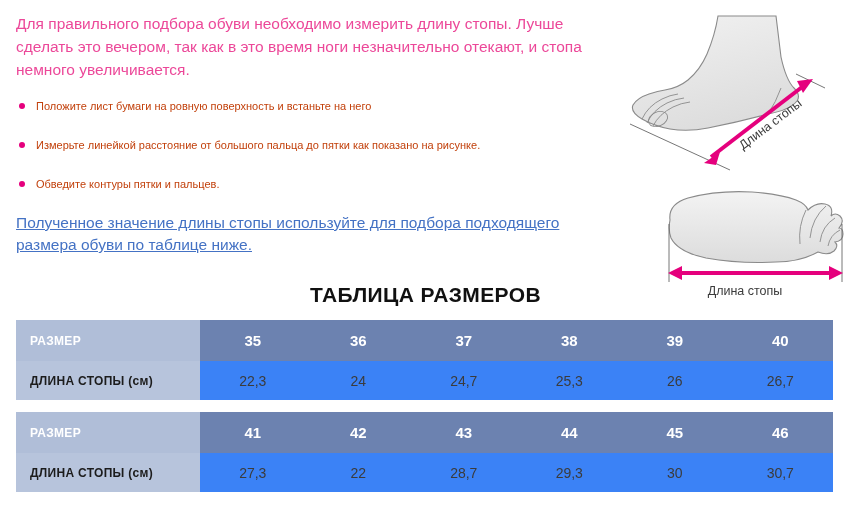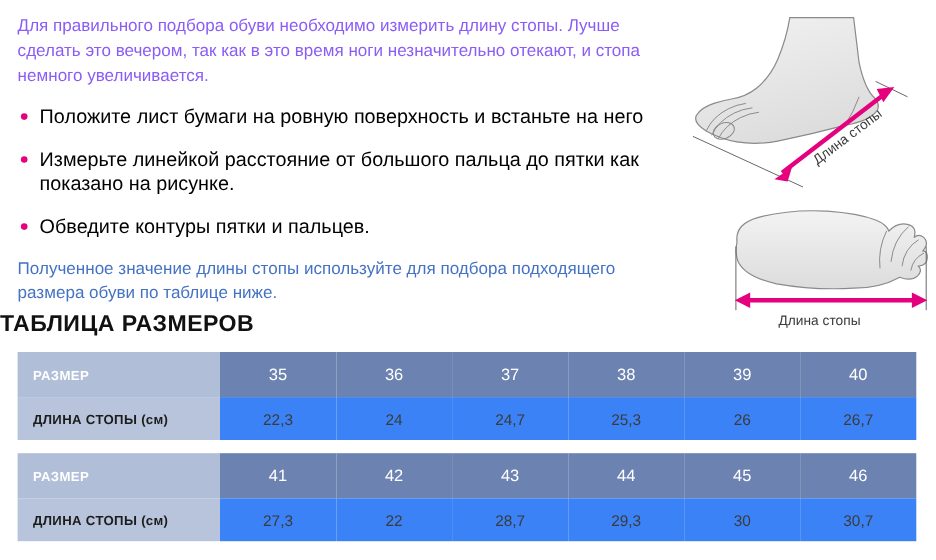--- a/index.html
+++ b/index.html
@@ -22,58 +22,59 @@
   .text-col {
     position: absolute;
     left: 16px;
     top: 12px;
     width: 600px;
   }
 
   .intro {
     font-size: 15.5px;
     line-height: 23px;
-    color: #8b5cf6;
+    color: #ec4899;
     margin: 0 0 14px 0;
   }
 
   .bullets { margin: 0; padding: 0; list-style: none; }
 
   .bullet {
     position: relative;
     padding-left: 20px;
-    font-size: 18px;
+    font-size: 11px;
     line-height: 22px;
-    color: #000000;
+    color: #c2410c;
     margin-bottom: 17px;
   }
   .bullet-dot {
     position: absolute;
     left: 3px;
     top: 8px;
     width: 6px;
     height: 6px;
     border-radius: 50%;
     background: #e5007d;
   }
 
   .note {
     font-size: 15.5px;
     line-height: 22px;
     color: #4472c4;
     margin: 2px 0 0 0;
+    text-decoration: underline;
   }
 
   
   .table-title {
     position: absolute;
     left: 0;
     top: 283px;
     width: 851px;
-    text-align: left;
+    text-align: center;
     font-size: 21px;
     font-weight: bold;
     letter-spacing: 0.4px;
     color: #111111;
   }
 
   
   .size-table {
     position: absolute;
     left: 16px;
@@ -104,21 +105,21 @@
   .val-row .lbl-cell {
     background: #b7c4dc;
     color: #1c1c1c;
     margin-left: 42px;
   }
 
   .hdr-cell {
     background: #6c82b0;
     color: #ffffff;
     font-size: 15px;
-    font-weight: normal;
+    font-weight: bold;
     text-align: center;
   }
   .val-cell {
     background: #3b82f6;
     color: #3b3b3b;
     font-size: 14px;
     text-align: center;
   }
 
   

